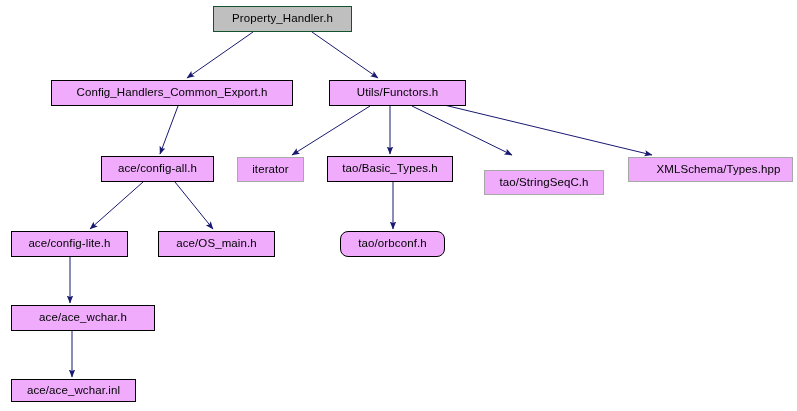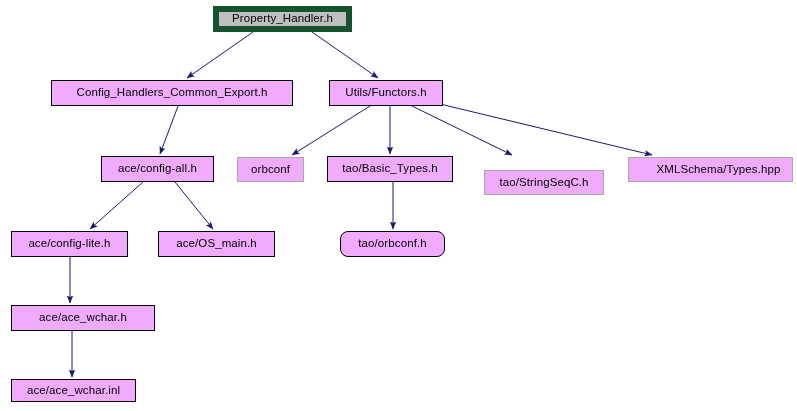--- a/index.html
+++ b/index.html
@@ -32,21 +32,21 @@
     background: #f0abfc;
     border: 1px solid #000000;
     color: #000000;
     font-size: 11.5px;
     line-height: 1;
     white-space: nowrap;
     letter-spacing: 0.1px;
   }
   .node.root {
     background: #bfbfbf;
-    border: 6px solid #14532d;
+    border: 1px solid #14532d;
   }
   .node.faint {
     border: 1px solid #a8a8a8;
   }
   .node-label {
     display: block;
   }
 </style>
 </head>
 <body>
@@ -75,28 +75,28 @@
       </g>
   </svg>
 
   <div id="nodes-layer">
       <div class="node root" style="left: 213px; top: 6px; width: 139px; height: 26px;">
         <span class="node-label">Property_Handler.h</span>
       </div>
       <div class="node" style="left: 51px; top: 80px; width: 242px; height: 26px;">
         <span class="node-label">Config_Handlers_Common_Export.h</span>
       </div>
-      <div class="node" style="left: 329px; top: 80px; width: 114px; height: 26px;">
+      <div class="node" style="left: 329px; top: 80px; width: 137px; height: 26px;">
         <span class="node-label">Utils/Functors.h</span>
       </div>
       <div class="node" style="left: 101px; top: 156px; width: 113px; height: 26px;">
         <span class="node-label">ace/config-all.h</span>
       </div>
       <div class="node faint" style="left: 237px; top: 157px; width: 67px; height: 25px;">
-        <span class="node-label">orbconf</span>
+        <span class="node-label">iterator</span>
       </div>
       <div class="node" style="left: 327px; top: 156px; width: 126px; height: 26px;">
         <span class="node-label">tao/Basic_Types.h</span>
       </div>
       <div class="node faint" style="left: 484px; top: 157px; width: 120px; height: 25px; margin-top: 13px;">
         <span class="node-label">tao/StringSeqC.h</span>
       </div>
       <div class="node faint" style="left: 628px; top: 157px; width: 165px; height: 25px; padding-left: 16px;">
         <span class="node-label">XMLSchema/Types.hpp</span>
       </div>

